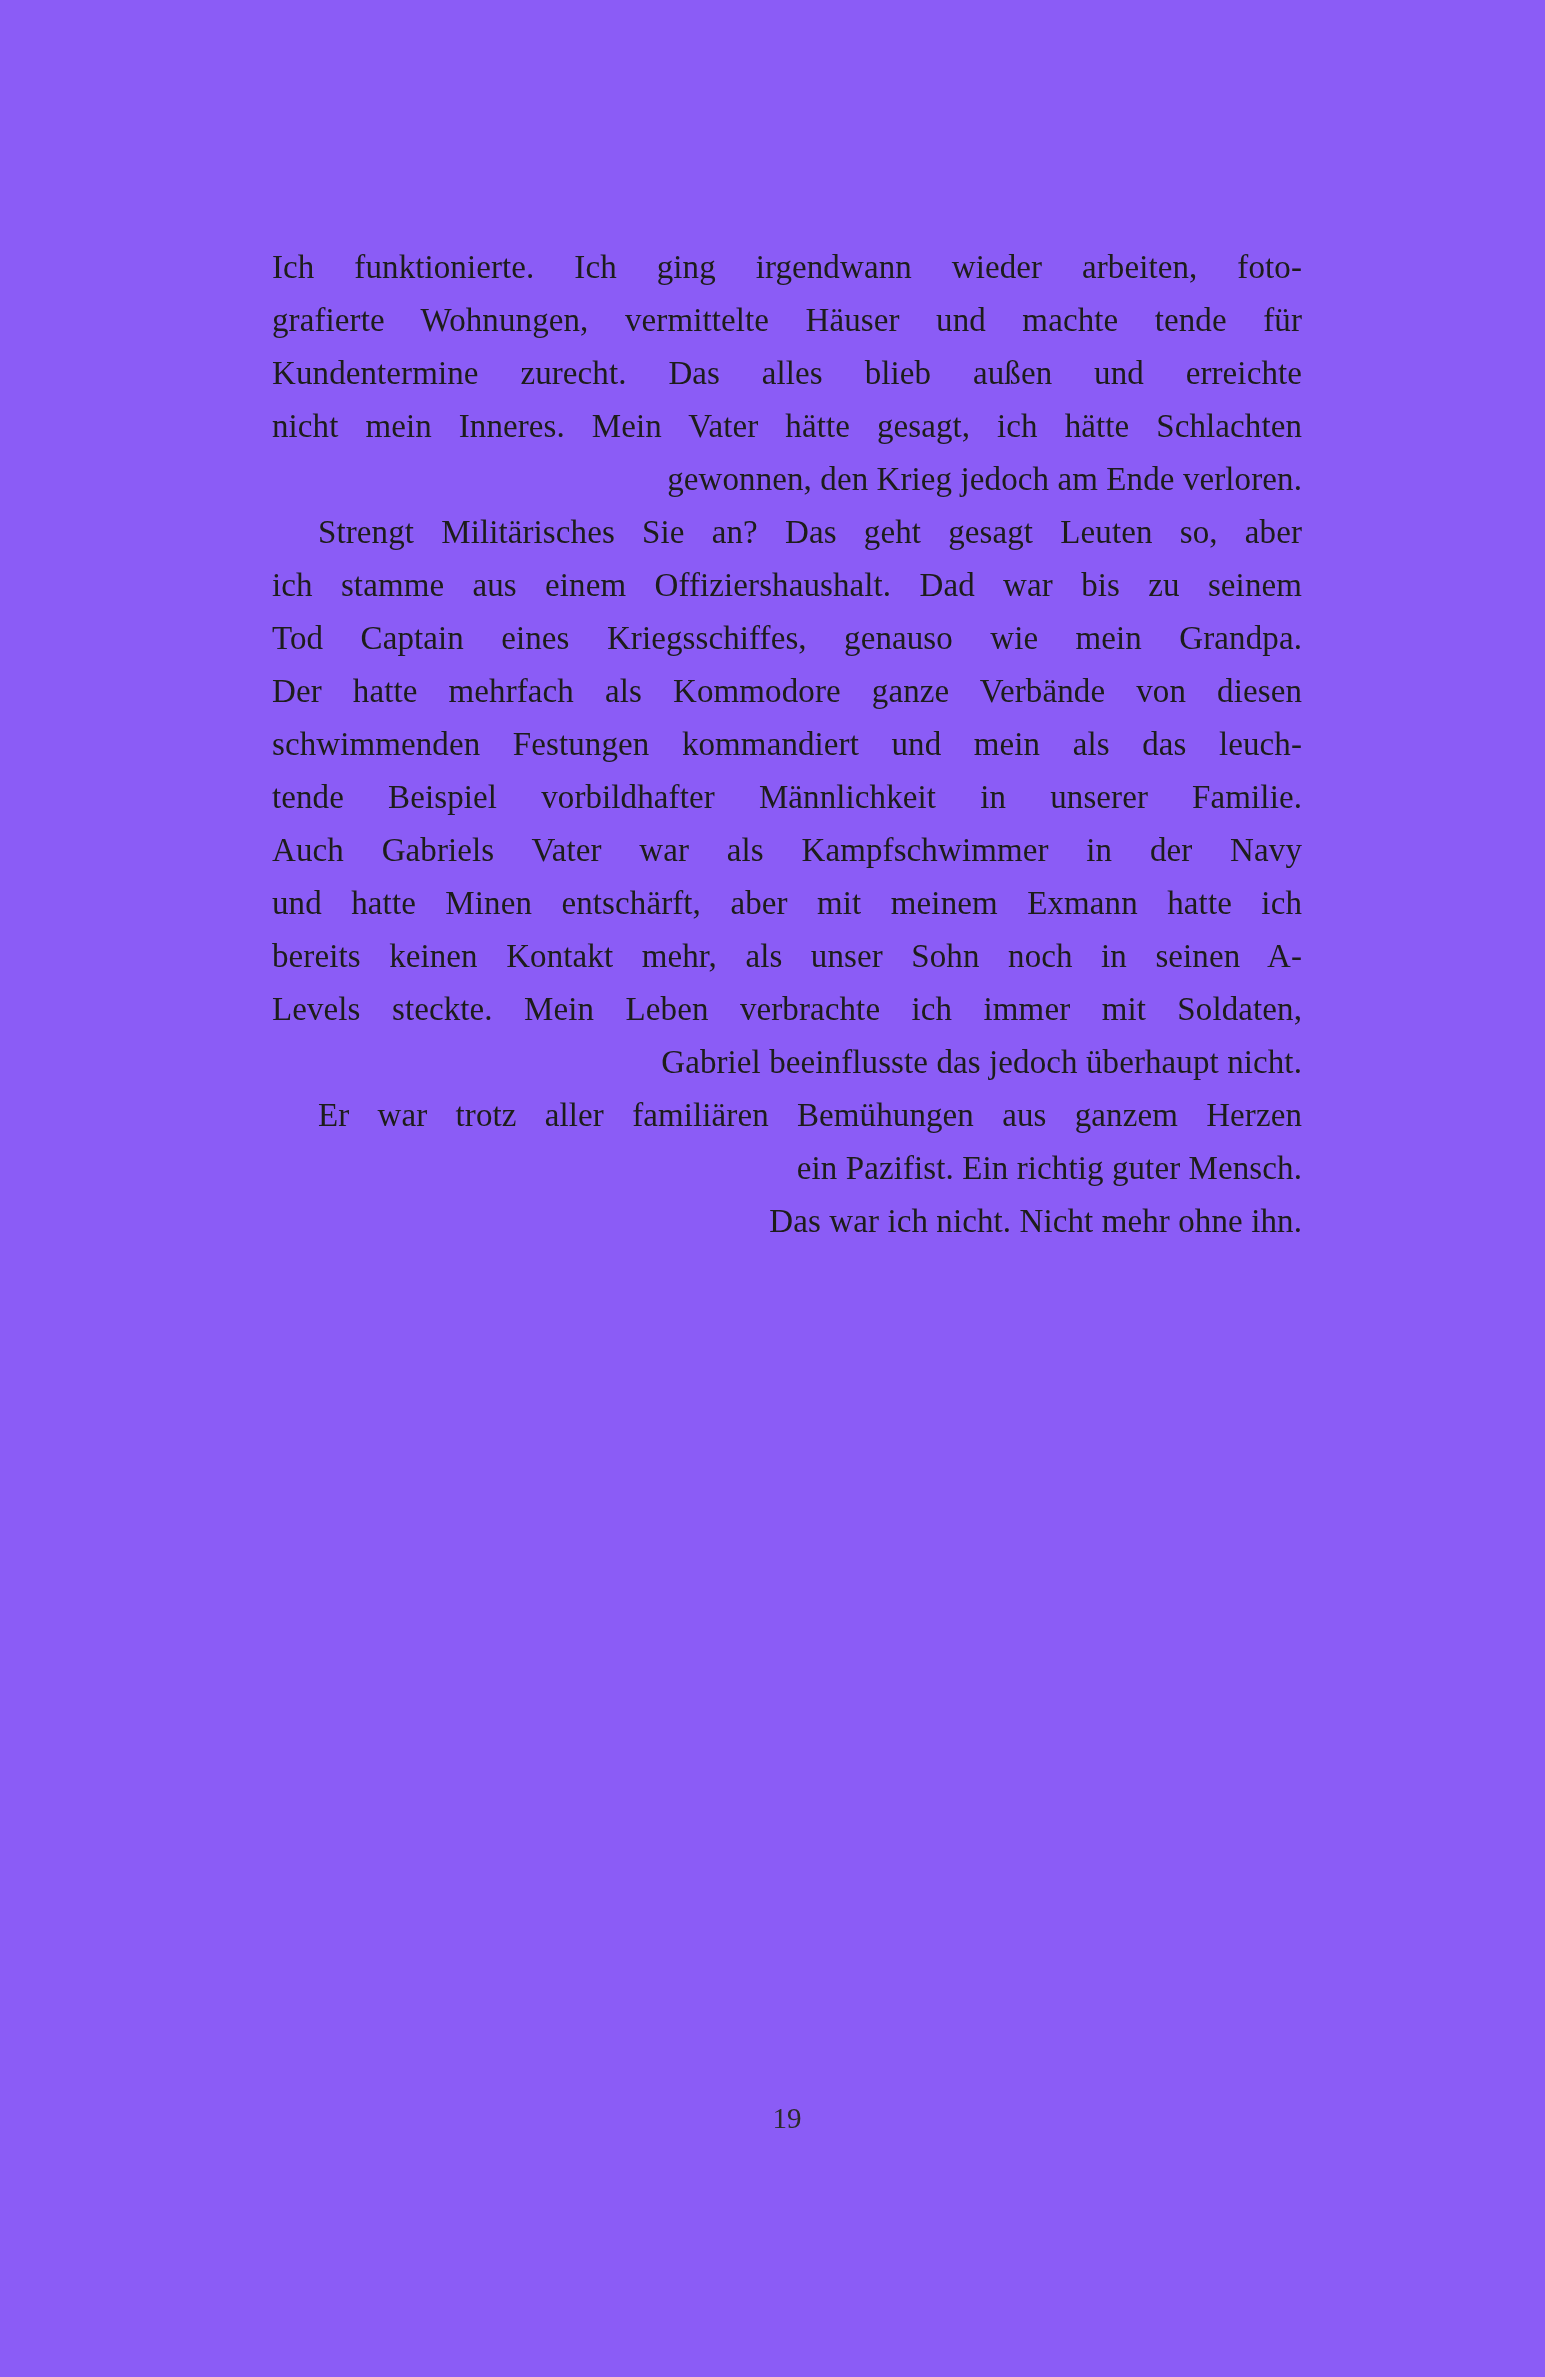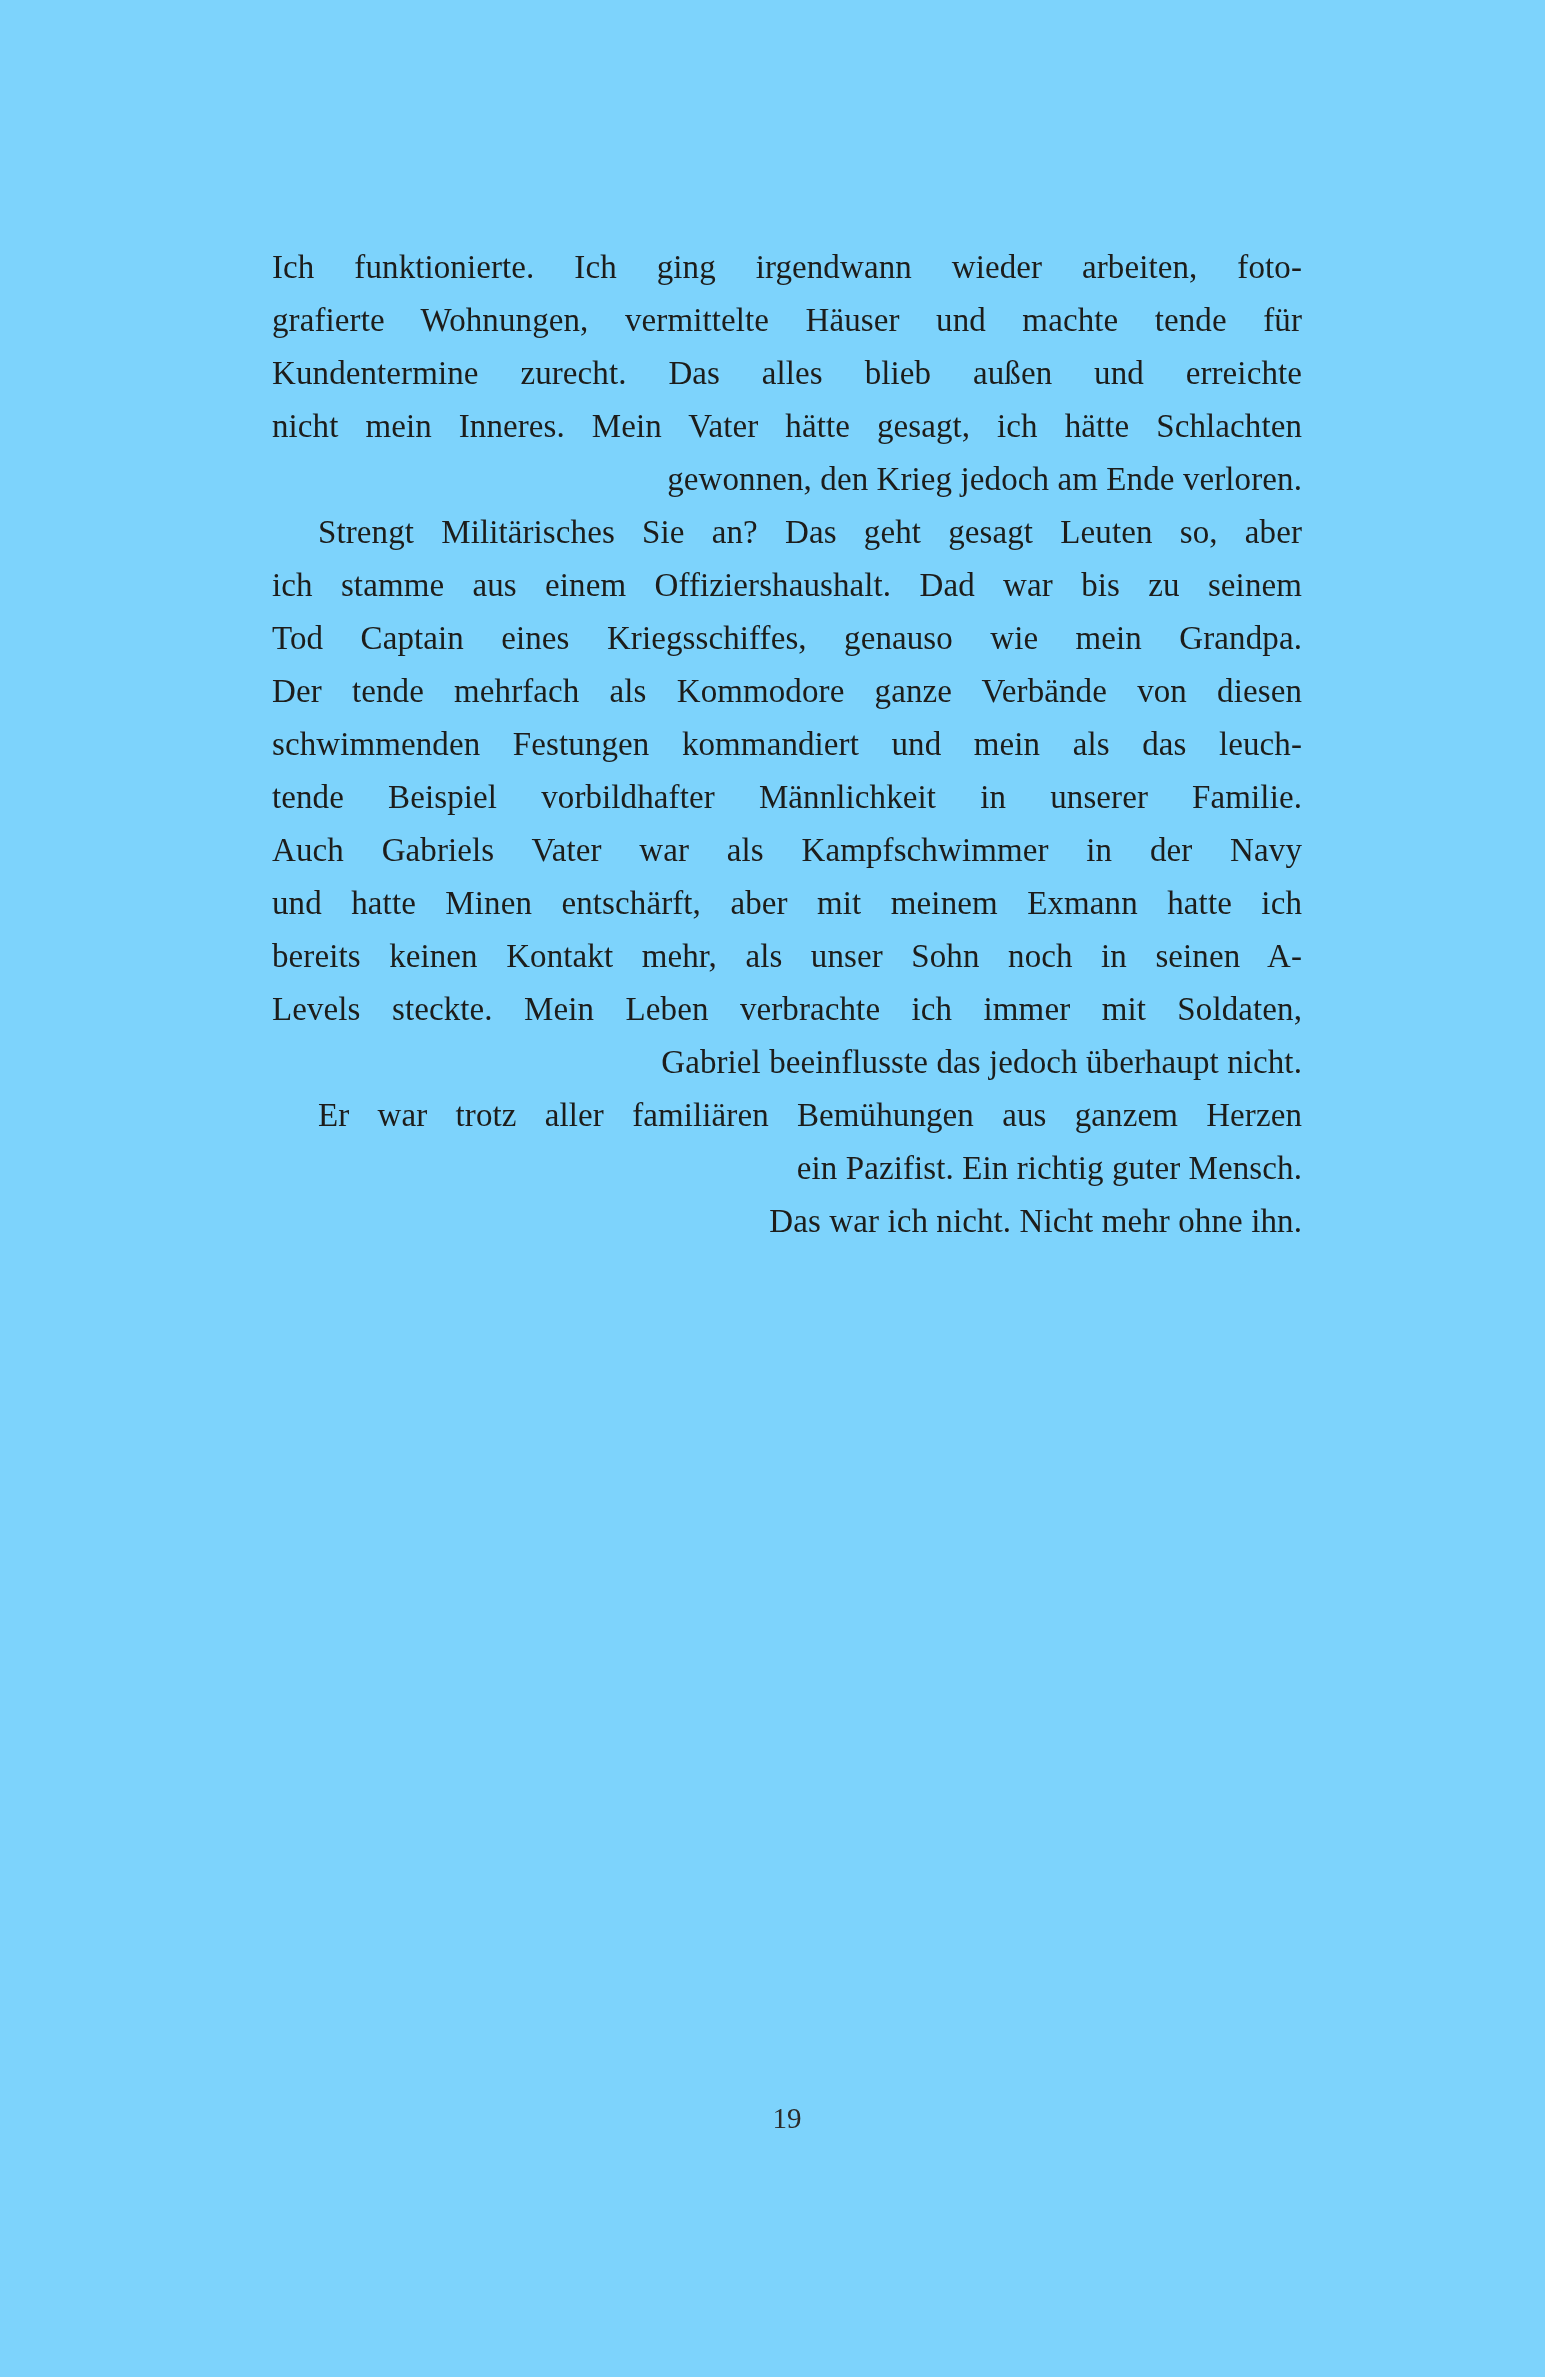--- a/index.html
+++ b/index.html
@@ -9,21 +9,21 @@
     height: 2377px;
     position: relative;
     background: #ffffff;
     font-family: "Liberation Serif", "DejaVu Serif", serif;
     color: #1d1d1b;
     overflow: hidden;
   }
   .book-page {
     position: absolute;
     inset: 0;
-    background: #7dd3fc;
+    background: #8b5cf6;
   }
   .text-block {
     position: absolute;
     left: 272px;
     top: 241px;
     width: 1030px;
     font-size: 33px;
     line-height: 53px;
     letter-spacing: 0.1px;
   }
@@ -56,21 +56,21 @@
 <div class="book-page">
   <main class="text-block">
       <div class="line fill">Ich funktionierte. Ich ging irgendwann wieder arbeiten, foto-</div>
       <div class="line fill">grafierte Wohnungen, vermittelte Häuser und machte tende für</div>
       <div class="line fill">Kundentermine zurecht. Das alles blieb außen und erreichte</div>
       <div class="line fill">nicht mein Inneres. Mein Vater hätte gesagt, ich hätte Schlachten</div>
       <div class="line">gewonnen, den Krieg jedoch am Ende verloren.</div>
       <div class="line fill indent">Strengt Militärisches Sie an? Das geht gesagt Leuten so, aber</div>
       <div class="line fill">ich stamme aus einem Offiziershaushalt. Dad war bis zu seinem</div>
       <div class="line fill">Tod Captain eines Kriegsschiffes, genauso wie mein Grandpa.</div>
-      <div class="line fill">Der tende mehrfach als Kommodore ganze Verbände von diesen</div>
+      <div class="line fill">Der hatte mehrfach als Kommodore ganze Verbände von diesen</div>
       <div class="line fill">schwimmenden Festungen kommandiert und mein als das leuch-</div>
       <div class="line fill">tende Beispiel vorbildhafter Männlichkeit in unserer Familie.</div>
       <div class="line fill">Auch Gabriels Vater war als Kampfschwimmer in der Navy</div>
       <div class="line fill">und hatte Minen entschärft, aber mit meinem Exmann hatte ich</div>
       <div class="line fill">bereits keinen Kontakt mehr, als unser Sohn noch in seinen A-</div>
       <div class="line fill">Levels steckte. Mein Leben verbrachte ich immer mit Soldaten,</div>
       <div class="line">Gabriel beeinflusste das jedoch überhaupt nicht.</div>
       <div class="line fill indent">Er war trotz aller familiären Bemühungen aus ganzem Herzen</div>
       <div class="line">ein Pazifist. Ein richtig guter Mensch.</div>
       <div class="line indent">Das war ich nicht. Nicht mehr ohne ihn.</div>

